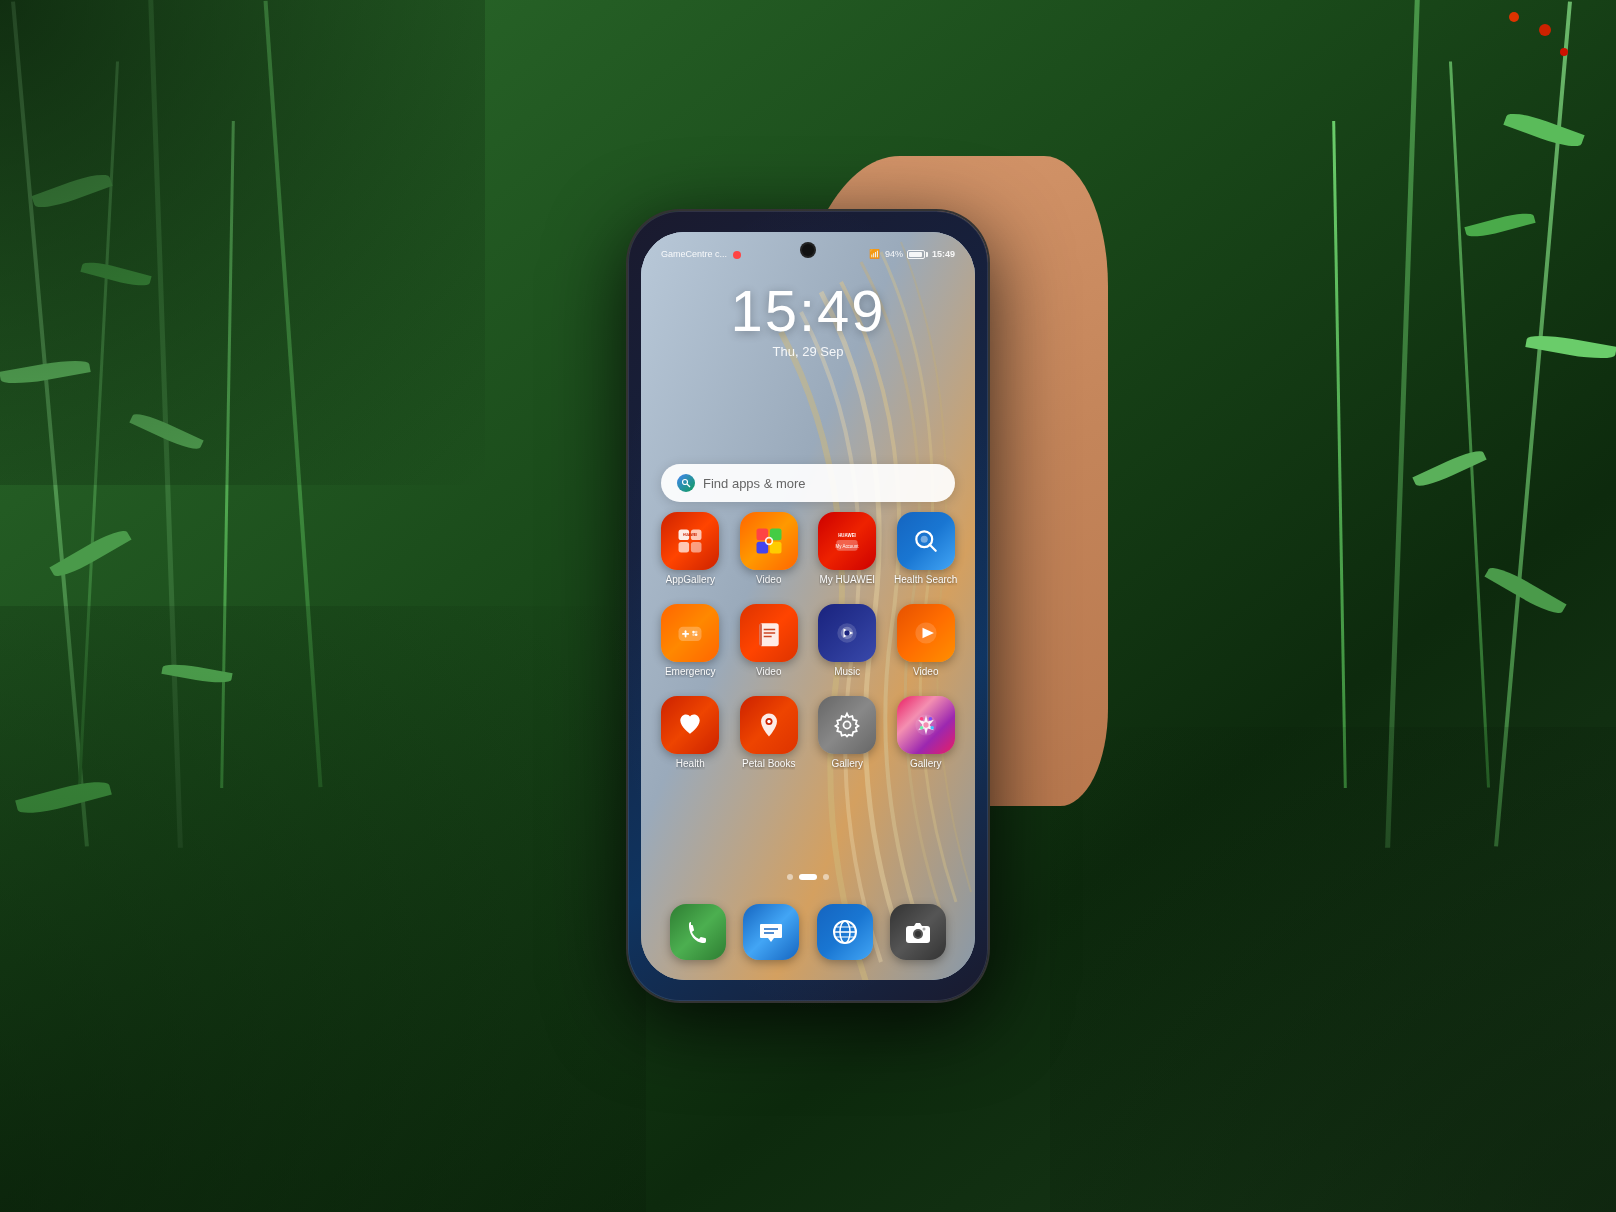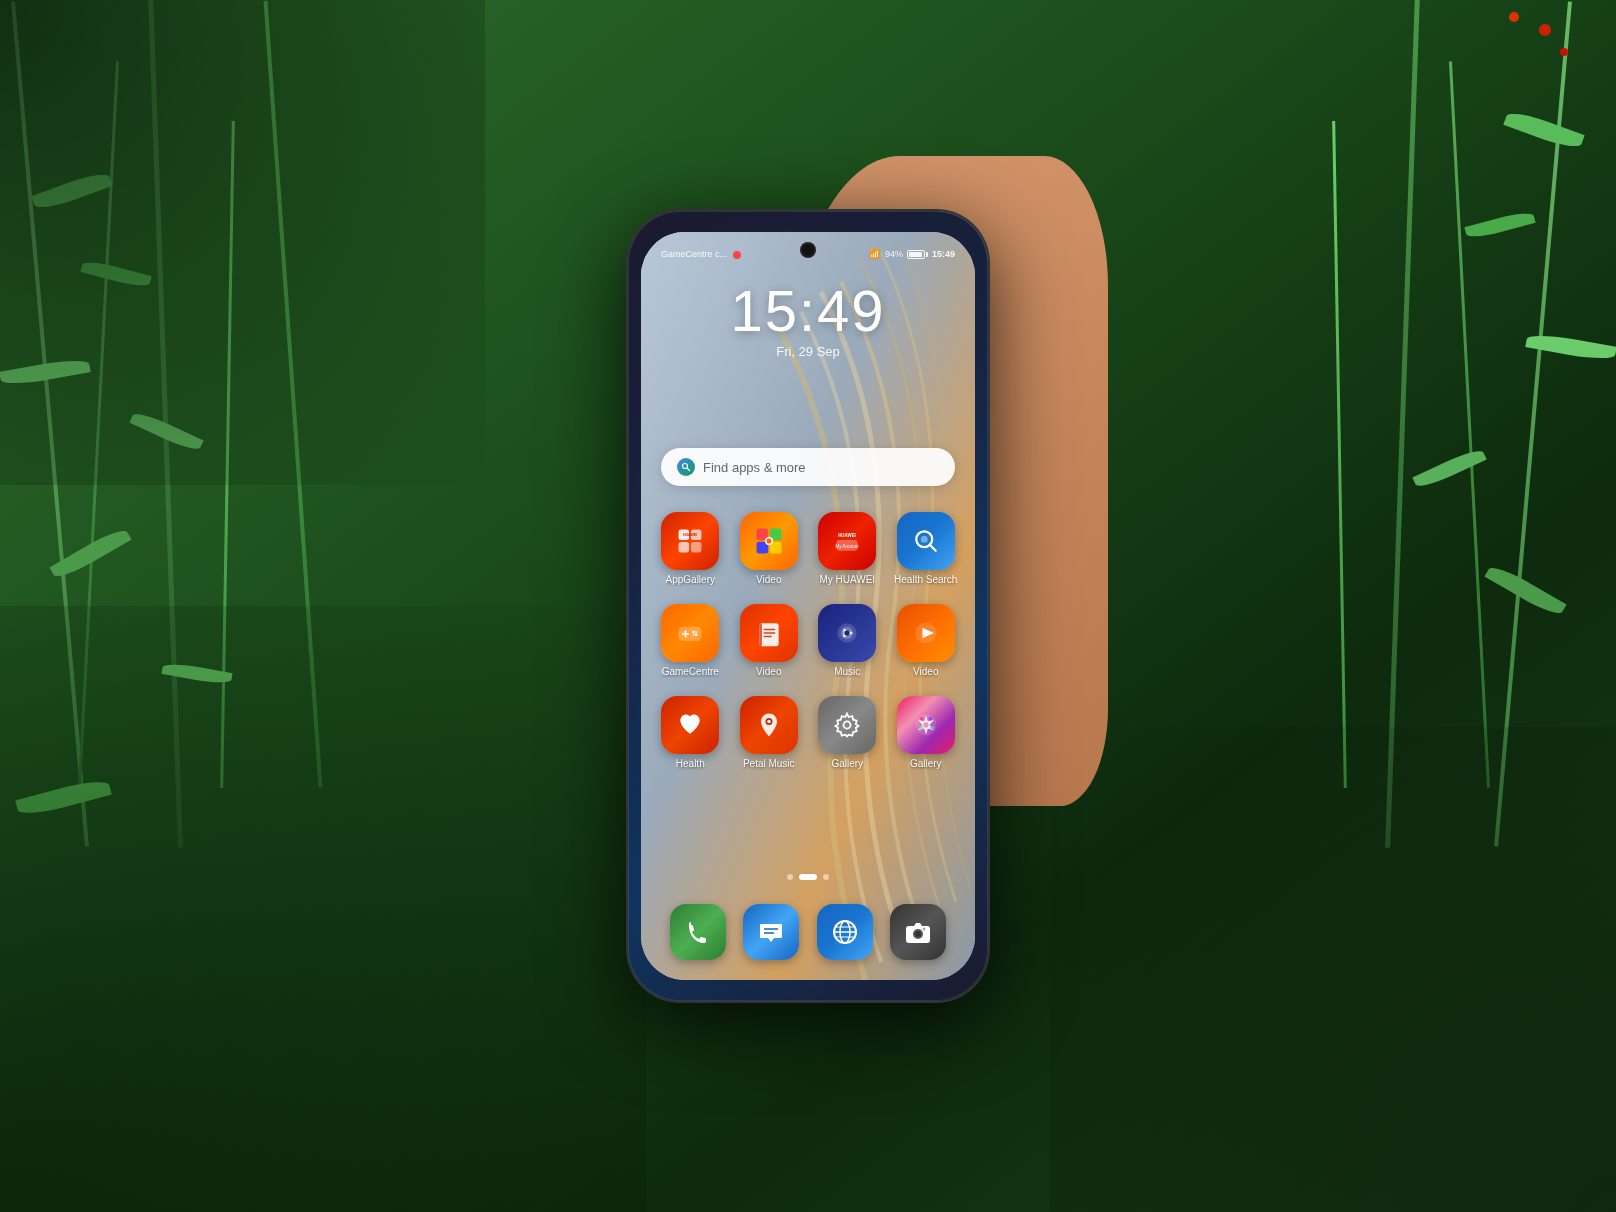--- a/index.html
+++ b/index.html
@@ -151,21 +151,21 @@
     .date-small {
       font-size: 13px;
       color: rgba(255,255,255,0.9);
       margin-top: 4px;
       font-weight: 400;
     }
 
     
     .search-bar {
       position: absolute;
-      top: 216px;
+      top: 232px;
       left: 20px;
       right: 20px;
       z-index: 5;
     }
 
     .search-inner {
       background: rgba(255,255,255,0.92);
       border-radius: 25px;
       padding: 10px 16px;
       display: flex;
@@ -428,21 +428,21 @@
               <div class="battery-tip"></div>
             </div>
             <span style="font-weight:600">15:49</span>
           </div>
         </div>
 
         <div class="camera-notch"></div>
 
         <div class="time-display">
           <div class="time-big">15:49</div>
-          <div class="date-small">Fri, 29 Sep</div>
+          <div class="date-small">Thu, 29 Sep</div>
         </div>
 
         <div class="search-bar">
           <div class="search-inner">
             <div class="search-icon-circle">
               <svg width="10" height="10" viewBox="0 0 10 10">
                   <circle cx="4" cy="4" r="2.5" stroke="white" stroke-width="1.2" fill="none"></circle>
                   <line x1="6" y1="6" x2="9" y2="9" stroke="white" stroke-width="1.2"></line>
                 </svg>
             </div>
@@ -511,21 +511,21 @@
                 <svg width="34" height="34" viewBox="0 0 34 34">
                   <rect x="4" y="10" width="26" height="16" rx="5" fill="rgba(255,255,255,0.25)"></rect>
                   <line x1="9" y1="18" x2="15" y2="18" stroke="white" stroke-width="2" stroke-linecap="round"></line>
                   <line x1="12" y1="15" x2="12" y2="21" stroke="white" stroke-width="2" stroke-linecap="round"></line>
                   <circle cx="21" cy="16" r="1.5" fill="white"></circle>
                   <circle cx="24" cy="19" r="1.5" fill="white"></circle>
                   <circle cx="21" cy="19" r="1.5" fill="white" opacity="0.5"></circle>
                   <circle cx="24" cy="16" r="1.5" fill="white" opacity="0.5"></circle>
                 </svg>
               </div>
-              <span class="app-label">GameCentre</span>
+              <span class="app-label">Emergency</span>
             </div>
 
             <div class="app-item">
               <div class="app-icon app-books">
                 <svg width="34" height="34" viewBox="0 0 34 34">
                   <rect x="6" y="6" width="22" height="26" rx="3" fill="rgba(255,255,255,0.9)"></rect>
                   <rect x="6" y="6" width="3" height="26" rx="2" fill="rgba(200,60,30,0.8)"></rect>
                   <line x1="11" y1="13" x2="24" y2="13" stroke="#cc4422" stroke-width="1.5"></line>
                   <line x1="11" y1="17" x2="24" y2="17" stroke="#cc4422" stroke-width="1.5"></line>
                   <line x1="11" y1="21" x2="20" y2="21" stroke="#cc4422" stroke-width="1.5"></line>
@@ -569,21 +569,21 @@
             </div>
 
             <div class="app-item">
               <div class="app-icon app-petalmaps">
                 <svg width="34" height="34" viewBox="0 0 34 34">
                   <path d="M17,4 C12,4 8,8 8,13 C8,20 17,30 17,30 C17,30 26,20 26,13 C26,8 22,4 17,4 Z" fill="white" opacity="0.9"></path>
                   <circle cx="17" cy="13" r="4" fill="#cc2200"></circle>
                   <circle cx="17" cy="13" r="2" fill="white"></circle>
                 </svg>
               </div>
-              <span class="app-label">Petal Music</span>
+              <span class="app-label">Petal Books</span>
             </div>
 
             <div class="app-item">
               <div class="app-icon app-settings">
                 <svg width="34" height="34" viewBox="0 0 34 34">
                   <circle cx="17" cy="17" r="5" fill="white"></circle>
                   <path d="M17,4 L19,8 L23,7 L24,11 L28,12 L27,16 L30,18 L27,20 L28,24 L24,25 L23,29 L19,28 L17,30 L15,28 L11,29 L10,25 L6,24 L7,20 L4,18 L7,16 L6,12 L10,11 L11,7 L15,8 Z" fill="none" stroke="white" stroke-width="2"></path>
                   <circle cx="17" cy="17" r="3" fill="#888"></circle>
                 </svg>
               </div>

